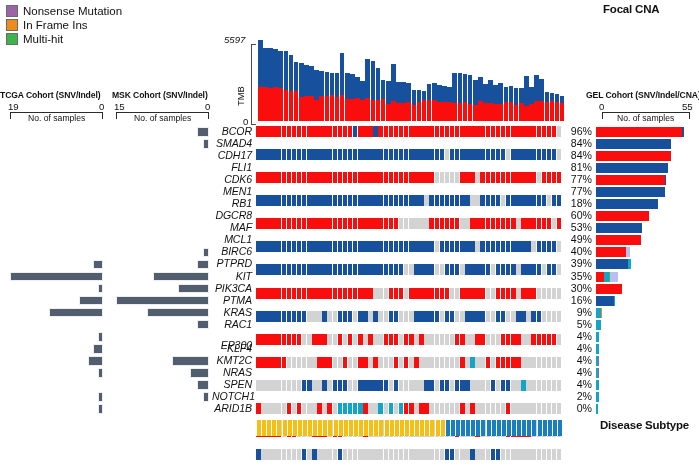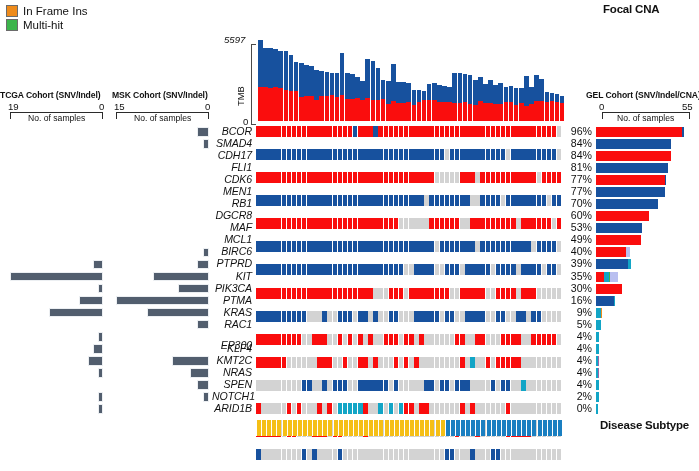--- a/index.html
+++ b/index.html
@@ -39,20 +39,24 @@
   .gbar-seg{position:absolute;top:0;height:100%;}
   .subtype{position:absolute;top:0;height:100%;border-left:0.5px solid #ffffff;box-sizing:border-box;}
   .tmbbar{position:absolute;bottom:0;width:4.6px;}
   .tmbbar i{display:block;width:100%;}
 </style>
 </head>
 <body>
 
 <div class="abs" style="left:6px;top:3px;">
   <div id="snv-legend-items">
+      <div class="legend-row">
+        <span class="legend-sw" style="background: rgb(156, 99, 166);"></span>
+        <span class="legend-lb">Nonsense Mutation</span>
+      </div>
       <div class="legend-row">
         <span class="legend-sw" style="background: rgb(238, 139, 27);"></span>
         <span class="legend-lb">In Frame Ins</span>
       </div>
       <div class="legend-row">
         <span class="legend-sw" style="background: rgb(60, 180, 75);"></span>
         <span class="legend-lb">Multi-hit</span>
       </div>
     </div>
 </div>
@@ -1325,21 +1329,21 @@
         <div class="cell" style="left: 300.9px; width: 4.55px; background: rgb(211, 211, 211);"></div>
       </div>
     </div>
   <div class="abs" id="pcts" style="left:564px;top:0;width:28px;height:289px;">
       <div class="pct-lab abs" style="left: 0px; width: 28px; top: 0.02px;">96%</div>
       <div class="pct-lab abs" style="left: 0px; width: 28px; top: 12.06px;">84%</div>
       <div class="pct-lab abs" style="left: 0px; width: 28px; top: 24.1px;">84%</div>
       <div class="pct-lab abs" style="left: 0px; width: 28px; top: 36.15px;">81%</div>
       <div class="pct-lab abs" style="left: 0px; width: 28px; top: 48.19px;">77%</div>
       <div class="pct-lab abs" style="left: 0px; width: 28px; top: 60.23px;">77%</div>
-      <div class="pct-lab abs" style="left: 0px; width: 28px; top: 72.27px;">70%</div>
+      <div class="pct-lab abs" style="left: 0px; width: 28px; top: 72.27px;">18%</div>
       <div class="pct-lab abs" style="left: 0px; width: 28px; top: 84.31px;">60%</div>
       <div class="pct-lab abs" style="left: 0px; width: 28px; top: 96.35px;">53%</div>
       <div class="pct-lab abs" style="left: 0px; width: 28px; top: 108.4px;">49%</div>
       <div class="pct-lab abs" style="left: 0px; width: 28px; top: 120.44px;">40%</div>
       <div class="pct-lab abs" style="left: 0px; width: 28px; top: 132.48px;">39%</div>
       <div class="pct-lab abs" style="left: 0px; width: 28px; top: 144.52px;">35%</div>
       <div class="pct-lab abs" style="left: 0px; width: 28px; top: 156.56px;">30%</div>
       <div class="pct-lab abs" style="left: 0px; width: 28px; top: 168.6px;">16%</div>
       <div class="pct-lab abs" style="left: 0px; width: 28px; top: 180.65px;">9%</div>
       <div class="pct-lab abs" style="left: 0px; width: 28px; top: 192.69px;">5%</div>

